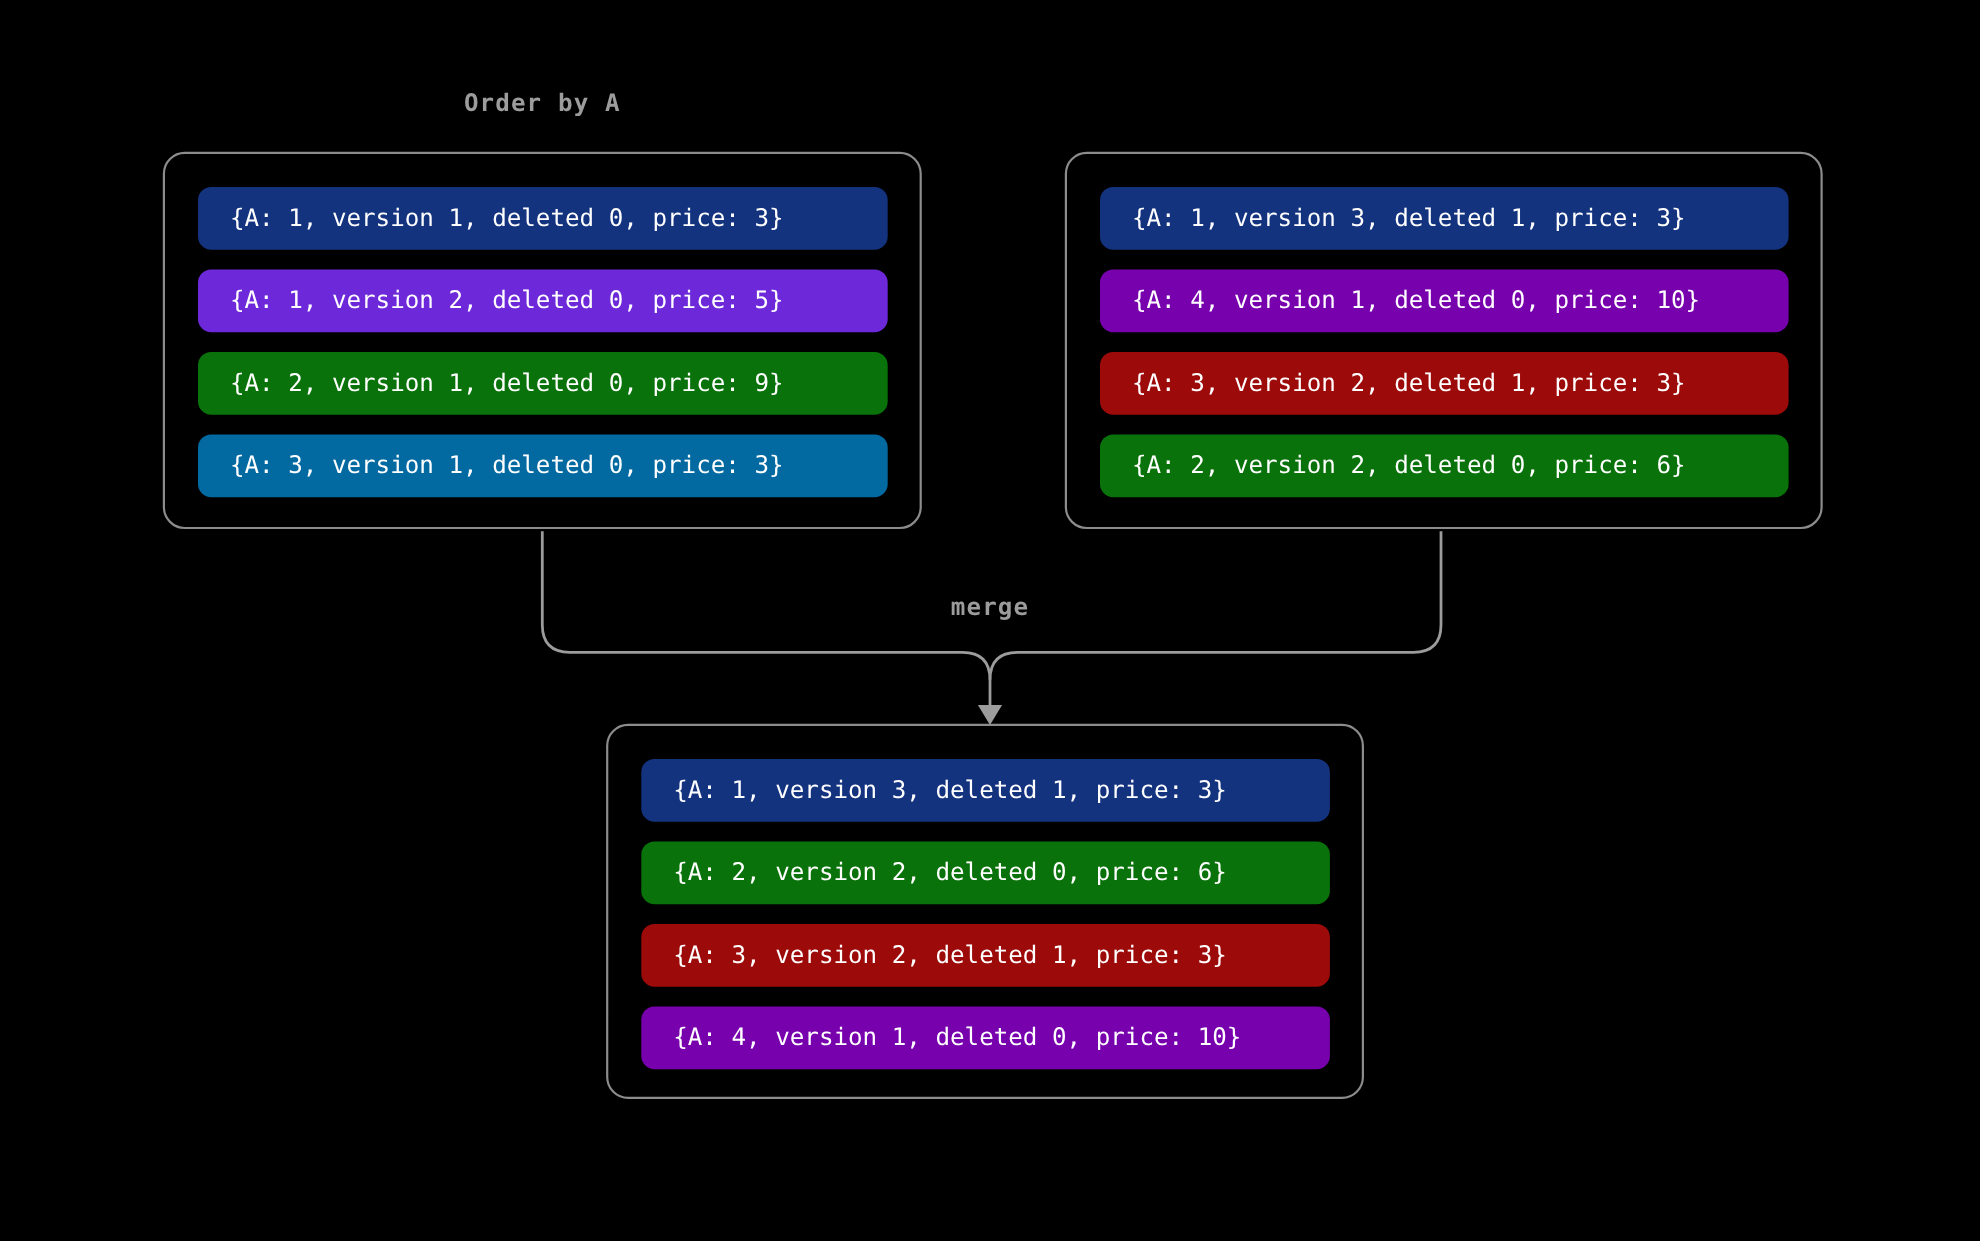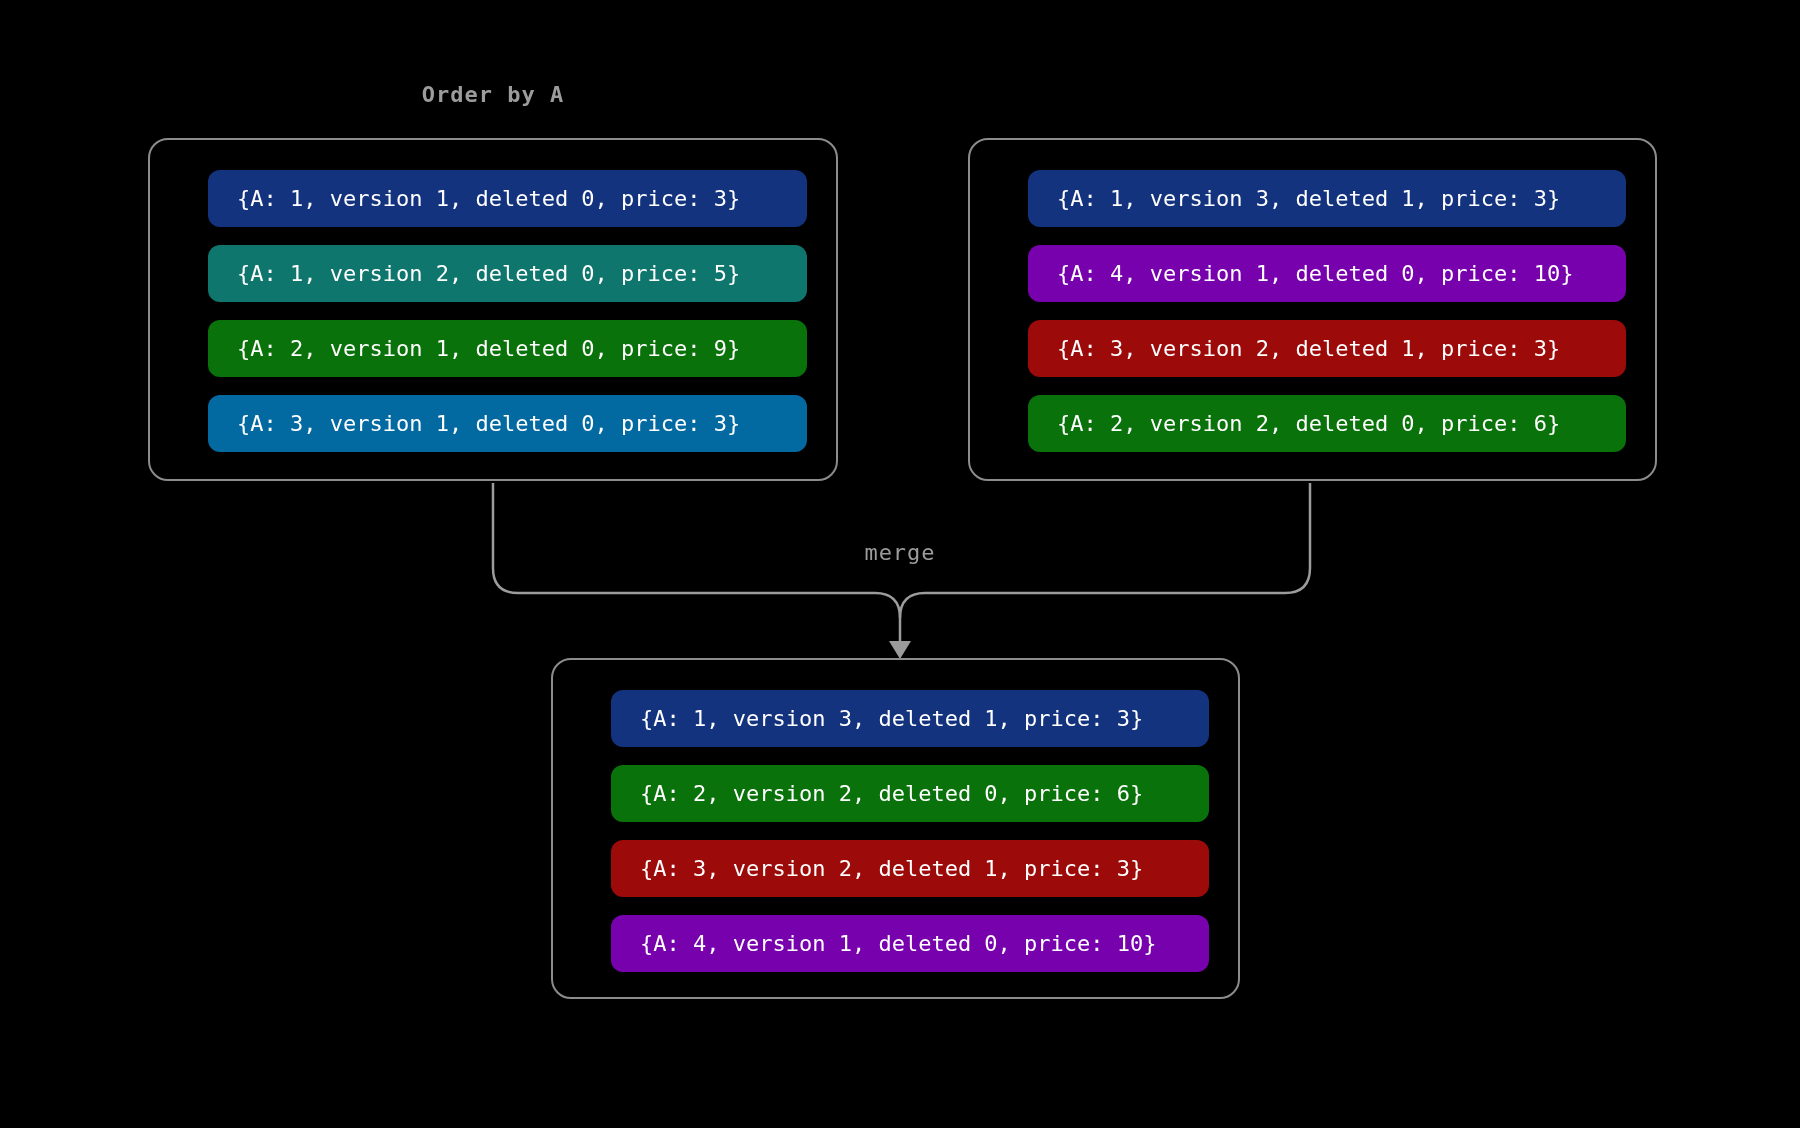--- a/index.html
+++ b/index.html
@@ -44,52 +44,51 @@
   .box-merged { left: 551px; top: 658px; width: 689px; height: 341px; }
   .row {
     height: 57px;
     line-height: 57px;
     border-radius: 12px;
     color: #ffffff;
     font-size: 22px;
     padding-left: 29px;
     white-space: pre;
     flex: 0 0 auto;
-    margin-left: 28px;
   }
   .connector-svg {
     position: absolute;
     left: 0;
     top: 0;
     width: 1800px;
     height: 1128px;
     pointer-events: none;
   }
   .merge-label {
     position: absolute;
     left: 900px;
     top: 540px;
     transform: translateX(-50%);
     font-size: 22px;
-    font-weight: normal;
+    font-weight: bold;
     color: #9c9c9c;
     letter-spacing: 1px;
   }
 </style>
 </head>
 <body>
 
 <div class="canvas">
 
   <div class="group-title title-left">Order by A</div>
 
 
   <div class="box box-left">
     <div class="row" style="background: rgb(20, 51, 127);">{A: 1, version 1, deleted 0, price: 3}</div>
-    <div class="row" style="background: #0f766e;">{A: 1, version 2, deleted 0, price: 5}</div>
+    <div class="row" style="background: #6d28d9;">{A: 1, version 2, deleted 0, price: 5}</div>
     <div class="row" style="background: rgb(10, 114, 10);">{A: 2, version 1, deleted 0, price: 9}</div>
     <div class="row" style="background: #0369a1;">{A: 3, version 1, deleted 0, price: 3}</div>
   </div>
 
   <div class="box box-right">
     <div class="row" style="background: rgb(20, 51, 127);">{A: 1, version 3, deleted 1, price: 3}</div>
     <div class="row" style="background: rgb(120, 1, 174);">{A: 4, version 1, deleted 0, price: 10}</div>
     <div class="row" style="background: rgb(157, 10, 10);">{A: 3, version 2, deleted 1, price: 3}</div>
     <div class="row" style="background: rgb(10, 114, 10);">{A: 2, version 2, deleted 0, price: 6}</div>
   </div>

